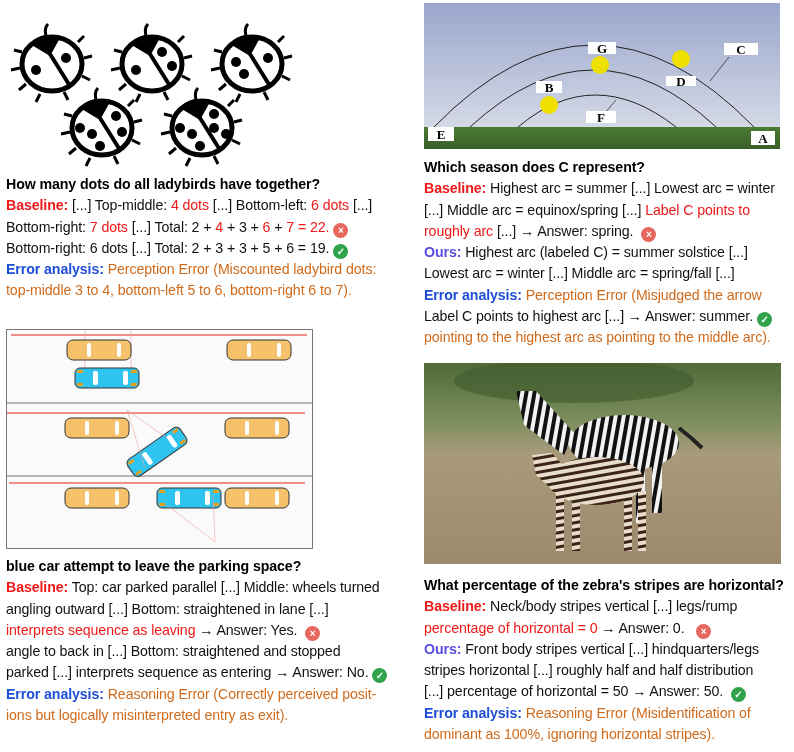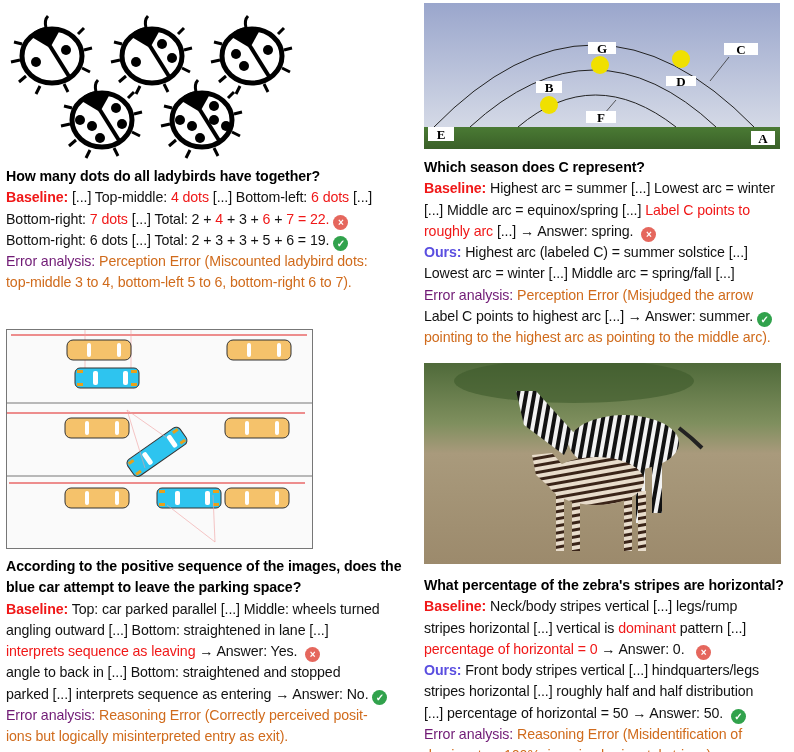--- a/index.html
+++ b/index.html
@@ -4,33 +4,33 @@
 <style>
   html, body { margin:0; padding:0; background:#ffffff; }
   body { width:794px; height:752px; position:relative; overflow:hidden;
          font-family:"Liberation Sans", sans-serif; color:#111; }
   .panel { position:absolute; }
   .fig { position:absolute; overflow:hidden; }
   .txt { position:absolute; font-size:14.2px; line-height:21.3px; letter-spacing:-0.1px; }
   .q { font-weight:bold; color:#000; }
   .lbl-base { color:#f01818; font-weight:bold; }
   .lbl-ours { color:#5a4ee0; font-weight:bold; }
-  .lbl-err  { color:#701a75; font-weight:normal; }
+  .lbl-err  { color:#1d4ed8; font-weight:bold; }
   .err-text { color:#d06b1c; }
   .hl { color:#f01818; }
   .badge { display:inline-block; width:15px; height:15px; border-radius:50%; vertical-align:-2px;
            color:#fff; font-size:10px; font-weight:bold; text-align:center; line-height:15px; margin-left:4px; }
   .badge.x { background:#e5675d; }
   .badge.ok { background:#31a24c; }
   .line { white-space:nowrap; display:block; }
 </style>
 </head>
 <body>
 
-<div class="panel" style="left:0;top:0;width:410px;height:300px;">
+<div class="panel" style="left:0;top:8px;width:410px;height:300px;">
   <div class="fig" style="left:0;top:0;width:300px;height:160px;">
     <svg width="300" height="160" viewBox="0 0 300 160">
       <defs>
         <g id="bug">
           <path d="M-6,-28 Q-8,-36 -4,-40" stroke="#000" stroke-width="3" fill="none"></path>
           <path d="M-30,-12 l-8,-2 M-32,4 l-9,2 M-26,20 l-7,6 M26,-22 l6,-6 M32,-6 l8,-2 M30,12 l8,4 M12,28 l4,8 M-12,30 l-4,8" stroke="#000" stroke-width="3"></path>
           <ellipse cx="0" cy="0" rx="30" ry="27" fill="#fff" stroke="#000" stroke-width="5"></ellipse>
           <path d="M-22,-20 Q-10,-34 8,-26 L-2,-8 Z" fill="#000"></path>
           <path d="M-2,-10 L18,22" stroke="#000" stroke-width="4"></path>
         </g>
@@ -172,21 +172,20 @@
       <line x1="120" y1="80" x2="138" y2="138" stroke="#f0a0a0" stroke-width="0.6"></line>
       <line x1="120" y1="80" x2="160" y2="108" stroke="#f0a0a0" stroke-width="0.6"></line>
       <use href="#ycar" x="58" y="158"></use>
         <use href="#bcar" x="150" y="158"></use>
         <use href="#ycar" x="218" y="158"></use>
       <line x1="160" y1="175" x2="208" y2="212" stroke="#f0a0a0" stroke-width="0.6"></line>
       <line x1="206" y1="165" x2="208" y2="212" stroke="#f0a0a0" stroke-width="0.6"></line>
     </svg>
   </div>
   <div class="txt" style="left:6px;top:236px;width:404px;">
-    <span class="line q">According to the positive sequence of the images, does the</span>
     <span class="line q">blue car attempt to leave the parking space?</span>
     <span class="line"><span class="lbl-base">Baseline:</span> <span>Top: car parked parallel [...] Middle: wheels turned</span></span>
     <span class="line">angling outward [...] Bottom: straightened in lane [...]</span>
     <span class="line"><span class="hl">interprets sequence as leaving</span><span> → Answer: Yes.</span> <span class="badge x">×</span></span>
     <span class="line">angle to back in [...] Bottom: straightened and stopped</span>
     <span class="line"><span>parked [...] interprets sequence as entering → Answer: No.</span><span class="badge ok">✓</span></span>
     <span class="line err-text"><span class="lbl-err">Error analysis:</span> <span>Reasoning Error (Correctly perceived posit-</span></span>
     <span class="line err-text">ions but logically misinterpreted entry as exit).</span>
   </div>
 </div>
@@ -221,21 +220,20 @@
       <path d="M108,92 L128,90 L150,115 L132,130 L112,112 Z" fill="url(#stripes2)"></path>
       <rect x="132" y="130" width="8" height="58" fill="url(#stripes2)"></rect>
       <rect x="148" y="132" width="8" height="56" fill="url(#stripes2)"></rect>
       <rect x="200" y="130" width="8" height="58" fill="url(#stripes2)"></rect>
       <rect x="214" y="128" width="8" height="60" fill="url(#stripes2)"></rect>
     </svg>
   </div>
   <div class="txt" style="left:4px;top:245px;width:370px;">
     <span class="line q">What percentage of the zebra's stripes are horizontal?</span>
     <span class="line"><span class="lbl-base">Baseline:</span> <span>Neck/body stripes vertical [...] legs/rump</span></span>
-    <span class="line"><span>stripes horizontal [...] vertical is </span><span class="hl">dominant</span><span> pattern [...]</span></span>
     <span class="line"><span class="hl">percentage of horizontal = 0</span><span> → Answer: 0.</span> &nbsp;<span class="badge x">×</span></span>
     <span class="line"><span class="lbl-ours">Ours:</span> <span>Front body stripes vertical [...] hindquarters/legs</span></span>
     <span class="line">stripes horizontal [...] roughly half and half distribution</span>
     <span class="line"><span>[...] percentage of horizontal = 50 → Answer: 50.</span> <span class="badge ok">✓</span></span>
     <span class="line err-text"><span class="lbl-err">Error analysis:</span> <span>Reasoning Error (Misidentification of</span></span>
     <span class="line err-text">dominant as 100%, ignoring horizontal stripes).</span>
   </div>
 </div>
 
 </body></html>

